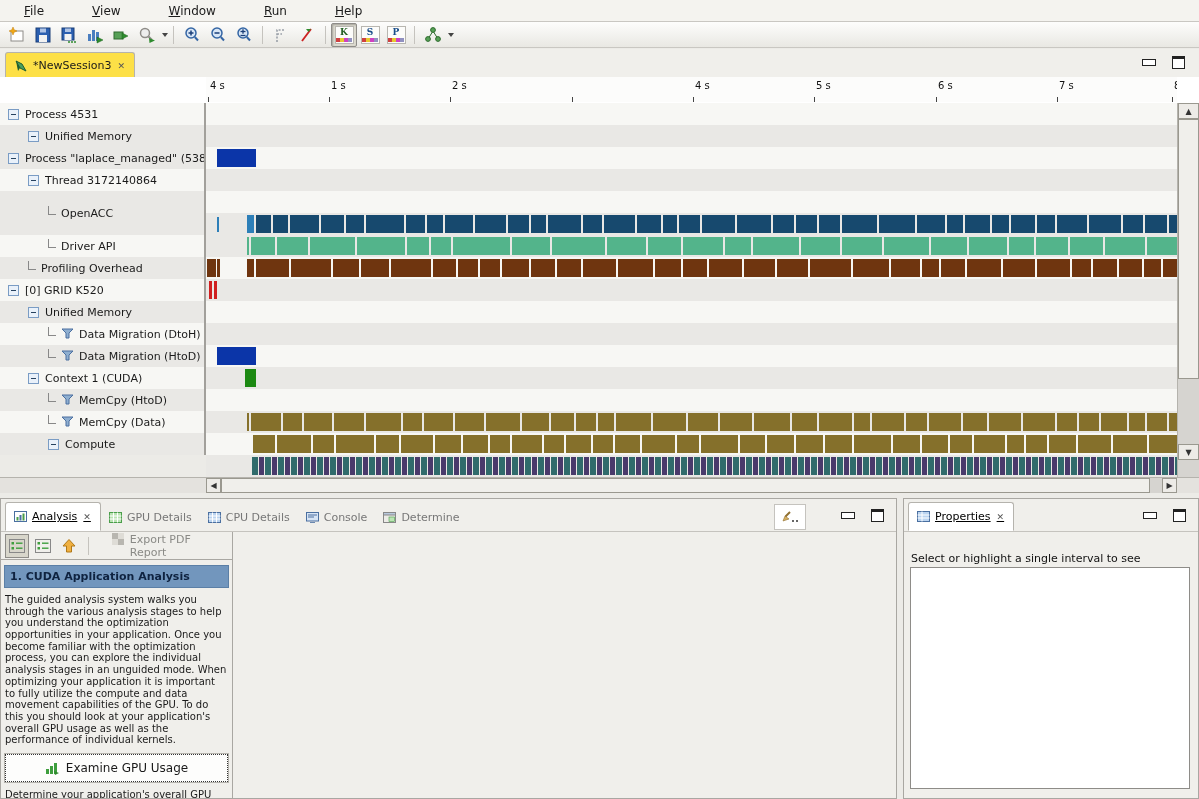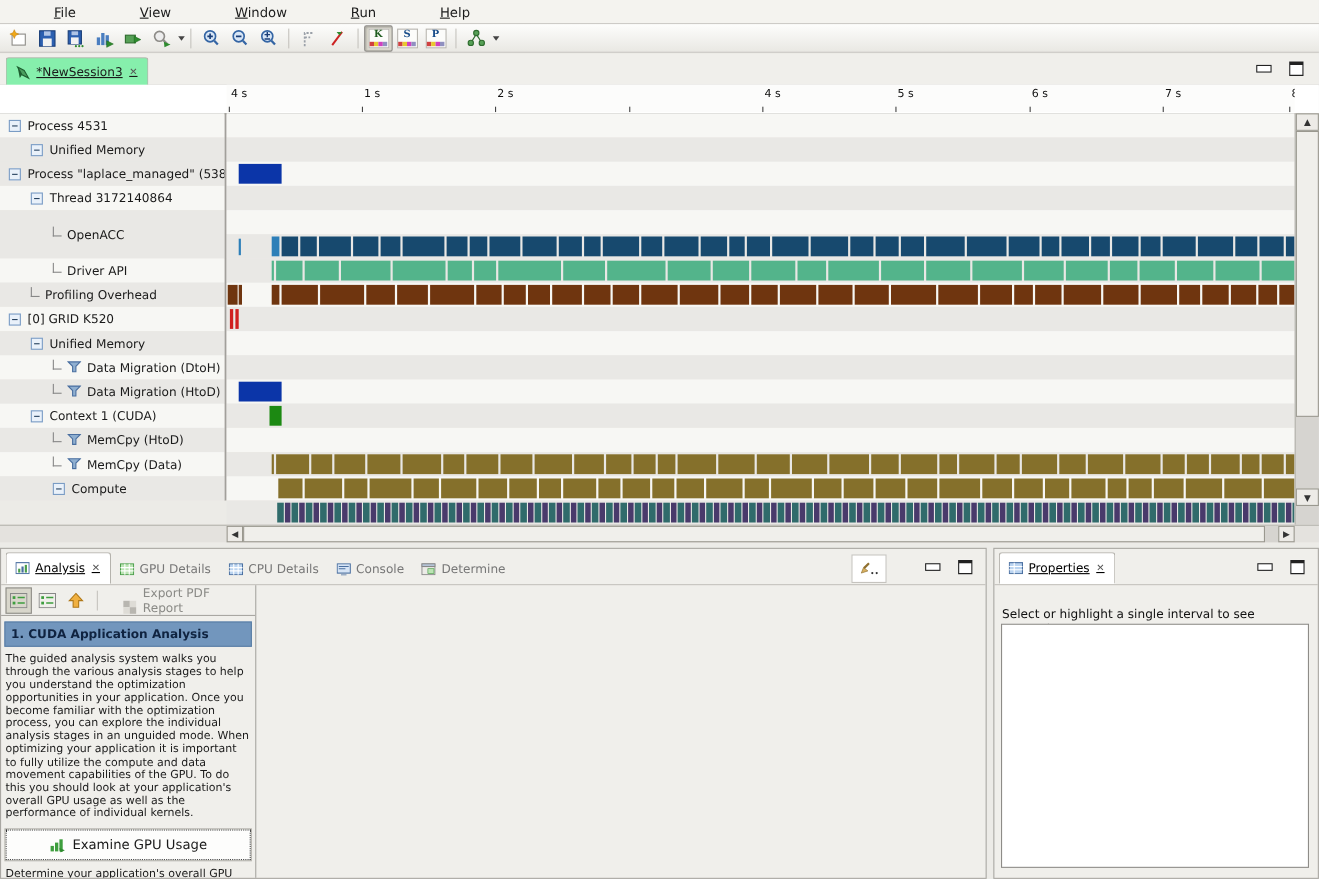--- a/index.html
+++ b/index.html
@@ -3,44 +3,44 @@
 <meta charset="utf-8">
 <style>
   html,body{margin:0;padding:0;}
   body{width:1199px;height:799px;overflow:hidden;position:relative;
        font-family:"DejaVu Sans","Liberation Sans",sans-serif;font-size:11px;
        background:#ECEBE7;color:#1a1a1a;}
   #window{position:absolute;inset:0;}
   
   #menubar{position:absolute;left:0;top:0;width:1199px;height:21px;background:#F4F3EF;
            border-bottom:1px solid #C9C7C2;display:flex;align-items:center;font-size:12px;}
-  .menu-item{padding:2px 9px;cursor:default;margin-left:40px;}
+  .menu-item{padding:2px 24px;cursor:default;}
   .menu-item u{text-decoration:underline;}
   
   #toolbar{position:absolute;left:0;top:22px;width:1199px;height:26px;
            background:linear-gradient(#FDFDFC,#E9E8E3);border-bottom:1px solid #C9C7C2;
            display:flex;align-items:center;padding-left:4px;box-sizing:border-box;}
   .tbtn{width:24px;height:22px;display:inline-flex;align-items:center;justify-content:center;
         border:1px solid transparent;border-radius:2px;position:relative;}
   .tbtn.pressed{border:1px solid #8E8C88;background:#DCDACF;box-shadow:inset 1px 1px 2px rgba(0,0,0,.25);}
   .tsep{width:1px;height:18px;background:#C5C3BE;margin:0 5px;}
   .caret{width:0;height:0;border-left:3px solid transparent;border-right:3px solid transparent;
          border-top:4px solid #444;margin-left:2px;}
   .kspbox{width:17px;height:16px;background:#FCFCFA;border:1px solid #B8B6B0;display:flex;
           flex-direction:column;align-items:center;justify-content:flex-start;}
   .kspbox .ltr{font-size:9px;font-weight:bold;line-height:9px;margin-top:1px;font-family:"DejaVu Serif","Liberation Serif",serif;}
   .kspbox .stripes{display:flex;margin-top:1px;}
   .kspbox .stripes i{display:block;width:4px;height:4px;}
   
   #editor{position:absolute;left:0;top:49px;width:1199px;height:445px;box-sizing:border-box;}
   #tabbar{position:absolute;left:0;top:0;width:100%;height:28px;background:#F0EFEB;
           border-bottom:1px solid #B5B3AD;}
-  #session-tab{position:absolute;left:5px;top:3px;height:25px;background:#86efac;
+  #session-tab{position:absolute;left:5px;top:3px;height:25px;background:#fde047;
           border:1px solid #B5B3AD;border-bottom:none;border-radius:3px 3px 0 0;
-          display:flex;align-items:center;padding:0 8px;gap:5px;text-decoration:underline;}
+          display:flex;align-items:center;padding:0 8px;gap:5px;}
   .closex{font-size:9px;font-weight:bold;color:#555;padding:0 1px;}
   .winbtns{position:absolute;right:14px;top:7px;display:flex;gap:16px;align-items:center;}
   .ico-min{width:12px;height:5px;border:1px solid #222;background:#fff;}
   .ico-max{width:11px;height:9px;border:1px solid #222;border-top:3px solid #222;background:#fff;}
   
   #ruler-row{position:absolute;left:0;top:28px;width:100%;height:26px;background:#FFFFFF;
              border-bottom:1px solid #8E8C88;}
   #ruler{position:absolute;left:206px;top:0;width:971px;height:25px;overflow:hidden;background:#FCFCFB;}
   .rtick{position:absolute;bottom:0;width:1px;height:5px;background:#444;}
   .rlabel{position:absolute;top:3px;font-size:10px;color:#111;white-space:nowrap;}
@@ -78,21 +78,21 @@
   .vtab{height:27px;display:flex;align-items:center;gap:5px;padding:0 8px;color:#777;}
   .vtab.active{background:#FFFFFF;border:1px solid #B5B3AD;border-bottom:1px solid #FFF;
                border-radius:3px 3px 0 0;color:#000;text-decoration:underline;}
   .gridicon{width:13px;height:11px;box-sizing:border-box;flex:none;}
   
   #an-toolbar{position:absolute;left:0;top:33px;width:231px;height:28px;border-bottom:1px solid #A9A7A2;
               display:flex;align-items:center;padding-left:4px;box-sizing:border-box;}
   .anbtn{width:24px;height:22px;display:inline-flex;align-items:center;justify-content:center;
          border:1px solid transparent;margin-right:2px;}
   .anbtn.pressed{border:1px solid #8E8C88;background:#D8D6CB;}
-  #export-btn{display:inline-flex;align-items:flex-end;gap:6px;color:#8a8a86;padding:3px 10px;margin-left:8px;}
+  #export-btn{display:inline-flex;align-items:flex-start;gap:6px;color:#8a8a86;padding:3px 10px;margin-left:8px;}
   #an-divider{position:absolute;left:231px;top:33px;bottom:0;width:1px;background:#A9A7A2;}
   #an-col{position:absolute;left:0;top:62px;width:231px;bottom:0;overflow:hidden;}
   #an-header{margin:4px 3px 0 3px;background:#7296BD;border:1px solid #5B7FA6;color:#0F2340;
              font-weight:bold;font-size:11px;padding:4px 5px;}
   #an-body{margin:6px 4px 0 4px;font-size:10px;line-height:1.17;color:#1a1a1a;}
   #examine-btn{margin:8px 4px 0 4px;border:1px dotted #333;outline:1px solid #B5B3AD;background:#FDFDFC;
                display:flex;align-items:center;justify-content:center;gap:7px;height:26px;font-size:12px;}
   #an-note{margin:7px 4px 0 4px;font-size:10px;line-height:1.2;color:#1a1a1a;}
   
   #results-box{position:absolute;left:234px;top:37px;width:659px;bottom:5px;border:1px solid #9C9A94;}

